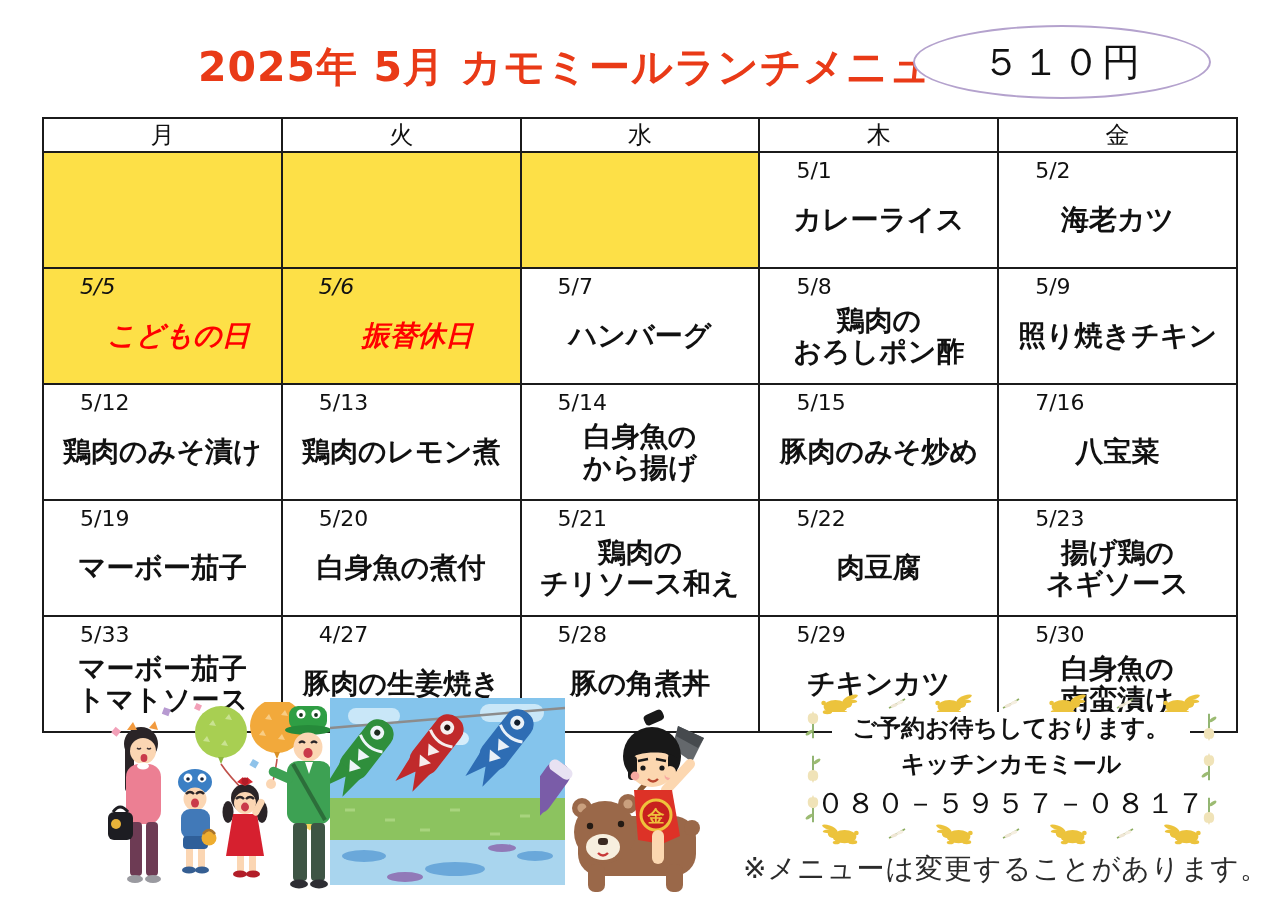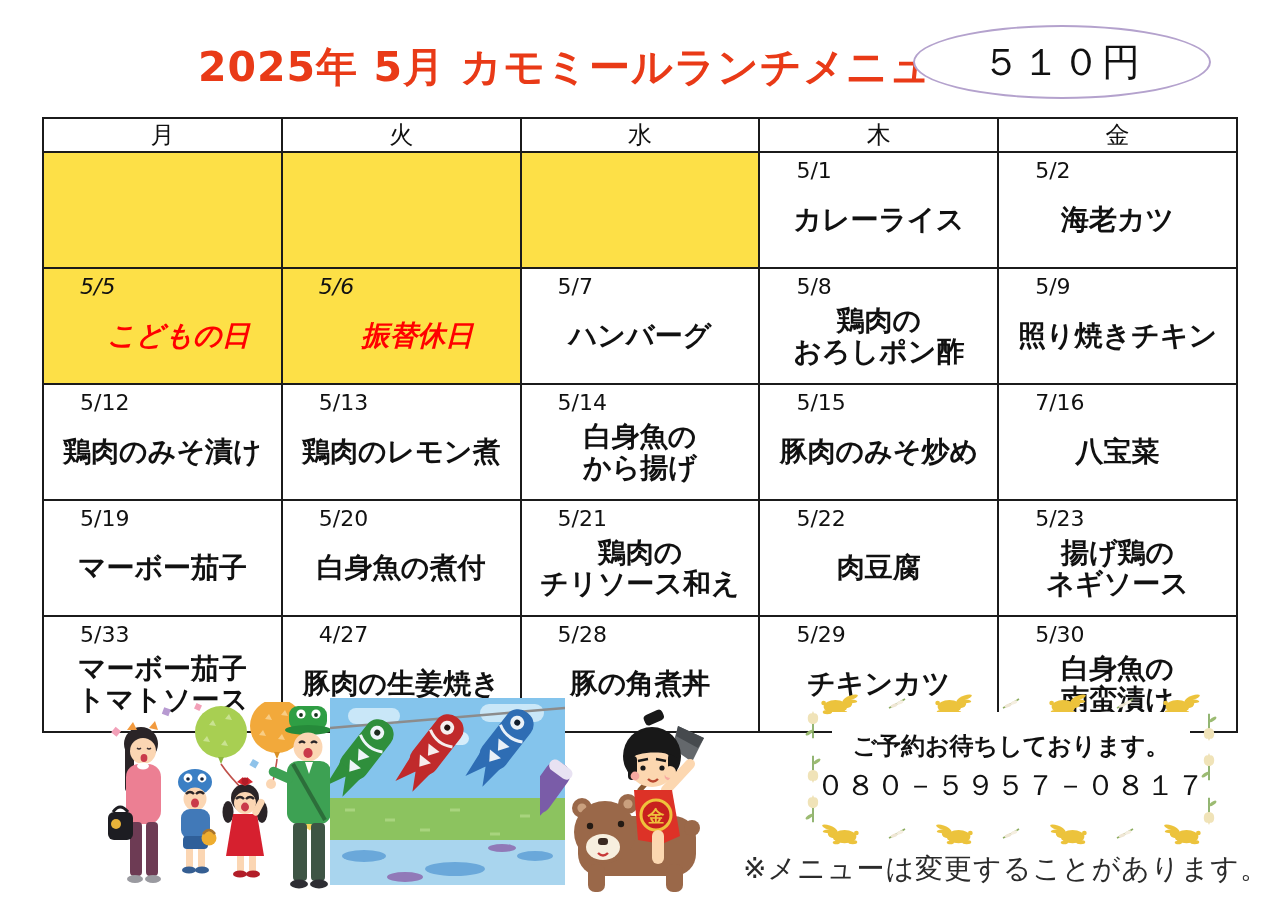--- a/index.html
+++ b/index.html
@@ -505,20 +505,21 @@
       </svg>
     <svg width="20" height="32" viewBox="0 0 20 34">
         <use href="#tulip-sym"></use>
       </svg>
     <svg width="20" height="32" viewBox="0 0 20 34" transform="rotate(180)">
         <use href="#tulip-sym"></use>
       </svg>
   </div>
   <div class="inner">
     <div class="res-line">ご予約お待ちしております。</div>
+    <div class="shop-line">キッチンカモミール</div>
     <div class="phone-line">０８０－５９５７－０８１７</div>
   </div>
   <div class="deco-row bottom">
     <svg width="40" height="24" viewBox="0 0 44 26" style="transform:scaleX(-1)">
         <use href="#rabbit-sym"></use>
       </svg>
     <svg width="20" height="14" viewBox="0 0 20 14">
         <use href="#sprig-sym"></use>
       </svg>
     <svg width="40" height="24" viewBox="0 0 44 26" style="transform:scaleX(-1)">

